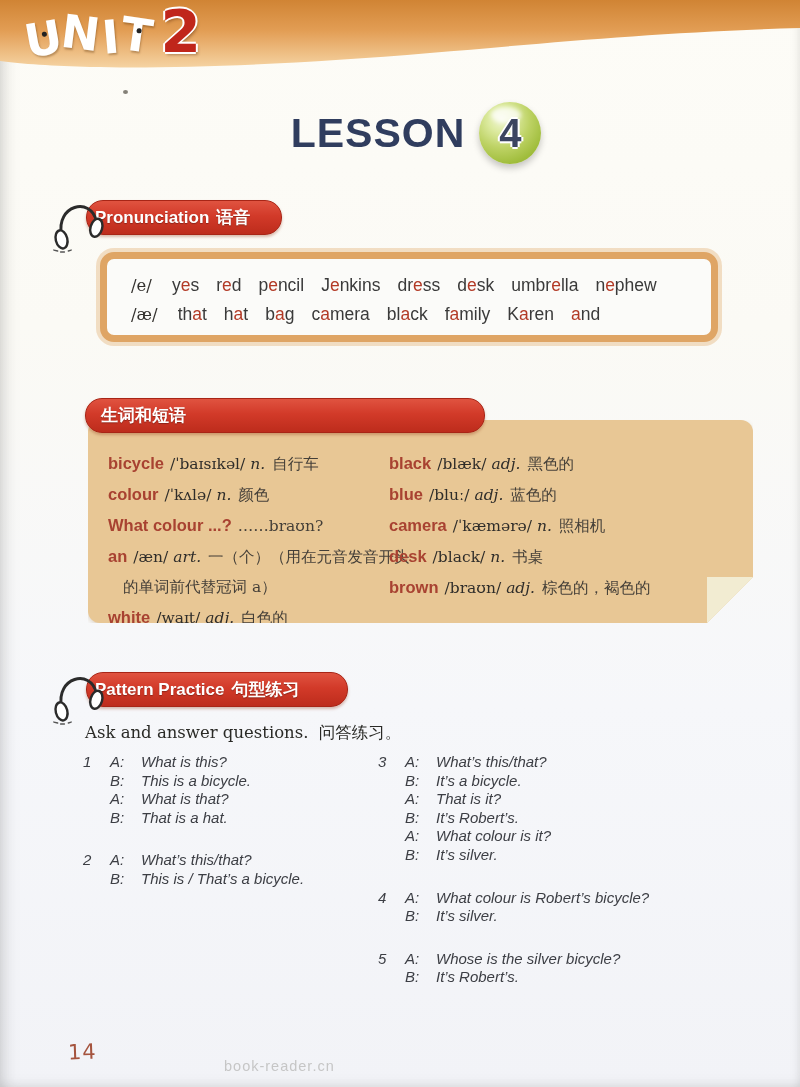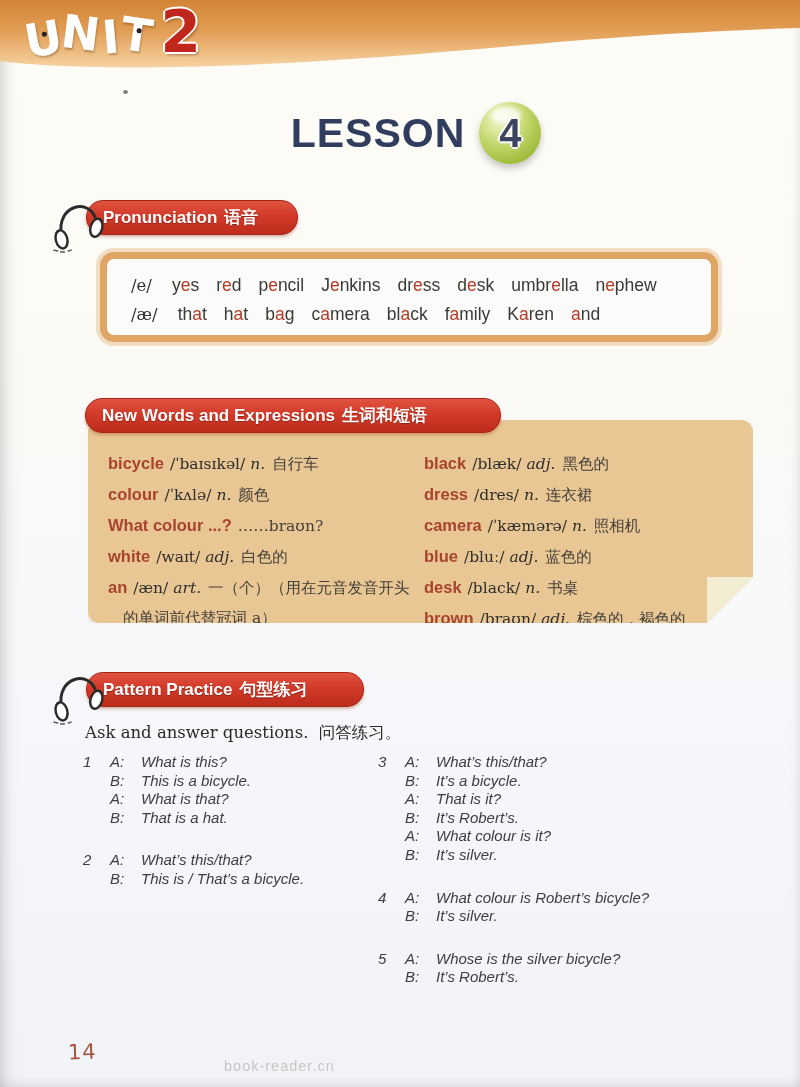--- a/index.html
+++ b/index.html
@@ -26,21 +26,21 @@
   .lesson{position:absolute;top:102px;left:16px;width:100%;display:flex;justify-content:center;align-items:center;gap:14px;}
   .lesson-word{font-size:41px;font-weight:bold;color:#303d5e;letter-spacing:1px;font-family:"Liberation Sans",sans-serif;}
   .lesson-ball{position:relative;width:62px;height:62px;border-radius:50%;
     background:radial-gradient(circle at 36% 28%,#f1f6d6 0%,#dcea9f 22%,#bdd264 48%,#a0bd3c 75%,#8ba930 100%);
     box-shadow:0 4px 7px rgba(0,0,0,.22);display:flex;align-items:center;justify-content:center;}
   .lesson-ball::before{content:"";position:absolute;top:5px;left:12px;width:30px;height:16px;border-radius:50%;
     background:rgba(255,255,255,.75);filter:blur(2px);}
   .lesson-ball span{position:relative;font-size:40px;font-weight:bold;color:#3c4560;
     text-shadow:-2px 0 #fff,2px 0 #fff,0 -2px #fff,0 2px #fff;}
   
-  .pill{position:absolute;height:33px;border-radius:17px;display:flex;align-items:center;padding:0 16px;
+  .pill{position:absolute;height:33px;border-radius:17px;display:flex;align-items:center;padding:0 8px;
     background:linear-gradient(180deg,#e05340 0%,#d23a29 45%,#bd2c1c 100%);
     border:1px solid #a82516;box-shadow:0 2px 3px rgba(150,60,30,.35);white-space:nowrap;}
   .pill span{color:#fff;font-weight:bold;font-size:17px;text-shadow:0 1px 1px rgba(0,0,0,.3);}
   .pill .zh{margin-left:7px;font-family:"DejaVu Sans",sans-serif;}
   .pill-pron{left:86px;top:200px;width:178px;}
   .pill-nw{left:85px;top:398px;width:382px;}
   .pill-pp{left:86px;top:672px;width:244px;}
   .hp-icon{position:absolute;width:58px;height:64px;z-index:3;}
   .hp-1{left:48px;top:190px;}
   .hp-2{left:48px;top:662px;}
@@ -54,21 +54,21 @@
   .pron-word b{font-weight:500;color:#b23a26;}
   
   .tan-box{position:absolute;left:88px;top:420px;width:665px;height:203px;background:#e8c795;border-radius:12px;
     clip-path:polygon(0 0,100% 0,100% calc(100% - 46px),calc(100% - 46px) 100%,0 100%);
     box-shadow:0 2px 4px rgba(160,120,60,.25);}
   .fold{position:absolute;left:707px;top:577px;width:46px;height:46px;
     background:#f2ecd2;clip-path:polygon(0 0,100% 0,0 100%);
     filter:drop-shadow(-2px 2px 2px rgba(120,90,40,.35));}
   .vocab-col{position:absolute;top:28px;}
   .vocab-left{left:20px;width:302px;}
-  .vocab-right{left:336px;width:335px;}
+  .vocab-right{left:301px;width:335px;}
   .vocab-entry{line-height:30px;font-size:16px;padding-left:15px;text-indent:-15px;white-space:normal;}
   .vocab-entry .hw{color:#a84231;font-weight:bold;font-size:16.5px;margin-right:6px;}
   .vocab-entry .phon{font-family:"DejaVu Serif",serif;font-size:15.5px;color:#2f2d2a;margin-right:5px;}
   .vocab-entry .pos{font-family:"DejaVu Serif",serif;font-size:15.5px;color:#2f2d2a;margin-right:7px;}
   .vocab-entry .zh{font-family:"DejaVu Serif",serif;font-size:15.5px;color:#443f38;}
   
   .pp-instruction{position:absolute;left:85px;top:722px;font-size:16.5px;font-weight:normal;color:#2a2a26;
     font-family:"DejaVu Serif",serif;}
   .pp-instruction .zh{margin-left:5px;}
   .pp-col{position:absolute;font-style:italic;color:#3c3e44;font-size:15px;}
@@ -152,35 +152,33 @@
         <span class="pron-word">K<b class="hl">a</b>ren</span>
         <span class="pron-word"><b class="hl">a</b>nd</span>
       </div>
     </div>
 
   <div class="tan-box">
     <div class="vocab-col vocab-left">
         <div class="vocab-entry"><b class="hw">bicycle</b><span class="phon">/ˈbaɪsɪkəl/</span><i class="pos">n.</i><span class="zh">自行车</span></div>
         <div class="vocab-entry"><b class="hw">colour</b><span class="phon">/ˈkʌlə/</span><i class="pos">n.</i><span class="zh">颜色</span></div>
         <div class="vocab-entry"><b class="hw">What colour ...?</b><span class="zh">……braʊn?</span></div>
+        <div class="vocab-entry"><b class="hw">an</b><span class="phon">/æn/</span><i class="pos">art.</i><span class="zh">一（个）（用在元音发音开头的单词前代替冠词 a）</span></div>
         <div class="vocab-entry"><b class="hw">white</b><span class="phon">/waɪt/</span><i class="pos">adj.</i><span class="zh">白色的</span></div>
-        <div class="vocab-entry"><b class="hw">an</b><span class="phon">/æn/</span><i class="pos">art.</i><span class="zh">一（个）（用在元音发音开头的单词前代替冠词 a）</span></div>
       </div>
     <div class="vocab-col vocab-right">
         <div class="vocab-entry"><b class="hw">black</b><span class="phon">/blæk/</span><i class="pos">adj.</i><span class="zh">黑色的</span></div>
-        <div class="vocab-entry"><b class="hw">dress</b><span class="phon">/dres/</span><i class="pos">n.</i><span class="zh">连衣裙</span></div>
+        <div class="vocab-entry"><b class="hw">blue</b><span class="phon">/bluː/</span><i class="pos">adj.</i><span class="zh">蓝色的</span></div>
         <div class="vocab-entry"><b class="hw">camera</b><span class="phon">/ˈkæmərə/</span><i class="pos">n.</i><span class="zh">照相机</span></div>
-        <div class="vocab-entry"><b class="hw">blue</b><span class="phon">/bluː/</span><i class="pos">adj.</i><span class="zh">蓝色的</span></div>
         <div class="vocab-entry"><b class="hw">desk</b><span class="phon">/black/</span><i class="pos">n.</i><span class="zh">书桌</span></div>
         <div class="vocab-entry"><b class="hw">brown</b><span class="phon">/braʊn/</span><i class="pos">adj.</i><span class="zh">棕色的，褐色的</span></div>
       </div>
   </div>
   <div class="fold"></div>
   <div class="pill pill-nw">
-    <span>New Words and Expressions</span>
     <span class="zh">生词和短语</span>
   </div>
 
   <svg class="hp-icon hp-2" viewBox="0 0 60 66">
     <path d="M14 46 C8 16 44 6 50 32" fill="none" stroke="#2b2b2b" stroke-width="3" stroke-linecap="round"></path>
     <ellipse cx="14" cy="51" rx="6" ry="9.5" transform="rotate(-14 14 51)" fill="#fff" stroke="#2b2b2b" stroke-width="2.5"></ellipse>
     <ellipse cx="50" cy="39" rx="6" ry="9.5" transform="rotate(16 50 39)" fill="#fff" stroke="#2b2b2b" stroke-width="2.5"></ellipse>
     <path d="M6 62 l4 1 M13 64 h4 M21 63 l3 -1" fill="none" stroke="#555" stroke-width="1.4" stroke-linecap="round"></path>
   </svg>
   <div class="pill pill-pp">

